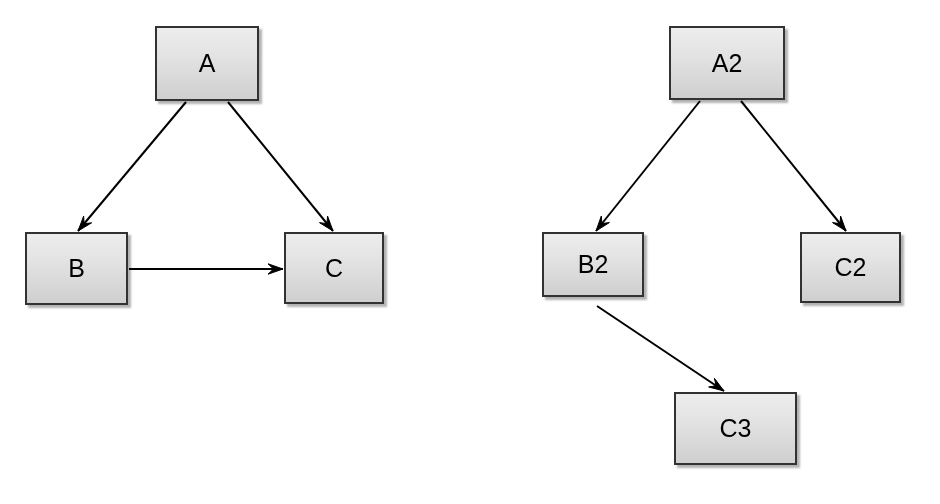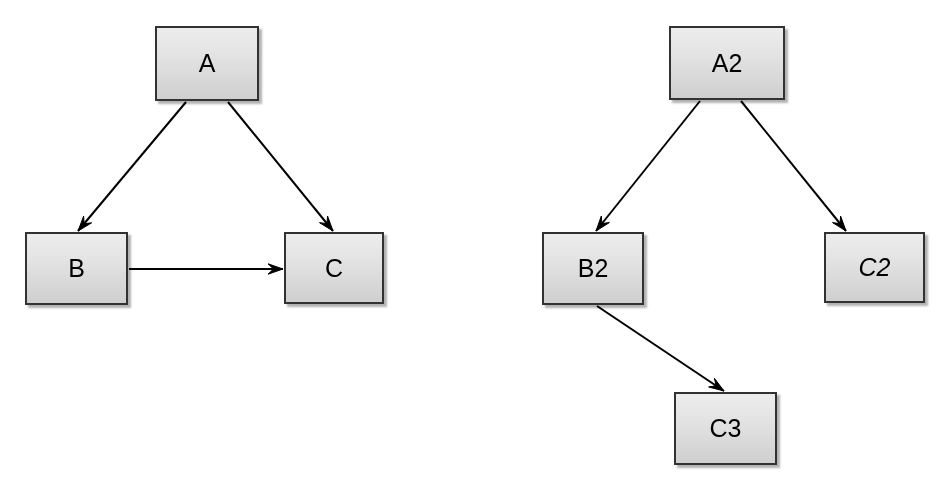--- a/index.html
+++ b/index.html
@@ -85,24 +85,24 @@
       </div>
       <div class="node" style="left: 25px; top: 232px; width: 103px; height: 73px;">
         <span class="node-label">B</span>
       </div>
       <div class="node" style="left: 284px; top: 232px; width: 100px; height: 72px;">
         <span class="node-label">C</span>
       </div>
       <div class="node" style="left: 669px; top: 26px; width: 116px; height: 74px;">
         <span class="node-label">A2</span>
       </div>
-      <div class="node" style="left: 542px; top: 232px; width: 102px; height: 73px;">
+      <div class="node" style="left: 542px; top: 232px; width: 102px; height: 65px;">
         <span class="node-label">B2</span>
       </div>
-      <div class="node" style="left: 824px; top: 232px; width: 101px; height: 71px; font-style: italic;">
+      <div class="node" style="left: 800px; top: 232px; width: 101px; height: 71px;">
         <span class="node-label">C2</span>
       </div>
-      <div class="node" style="left: 674px; top: 392px; width: 103px; height: 73px;">
+      <div class="node" style="left: 674px; top: 392px; width: 123px; height: 73px;">
         <span class="node-label">C3</span>
       </div>
     </div>
 
 </div>
 
 </body></html>

